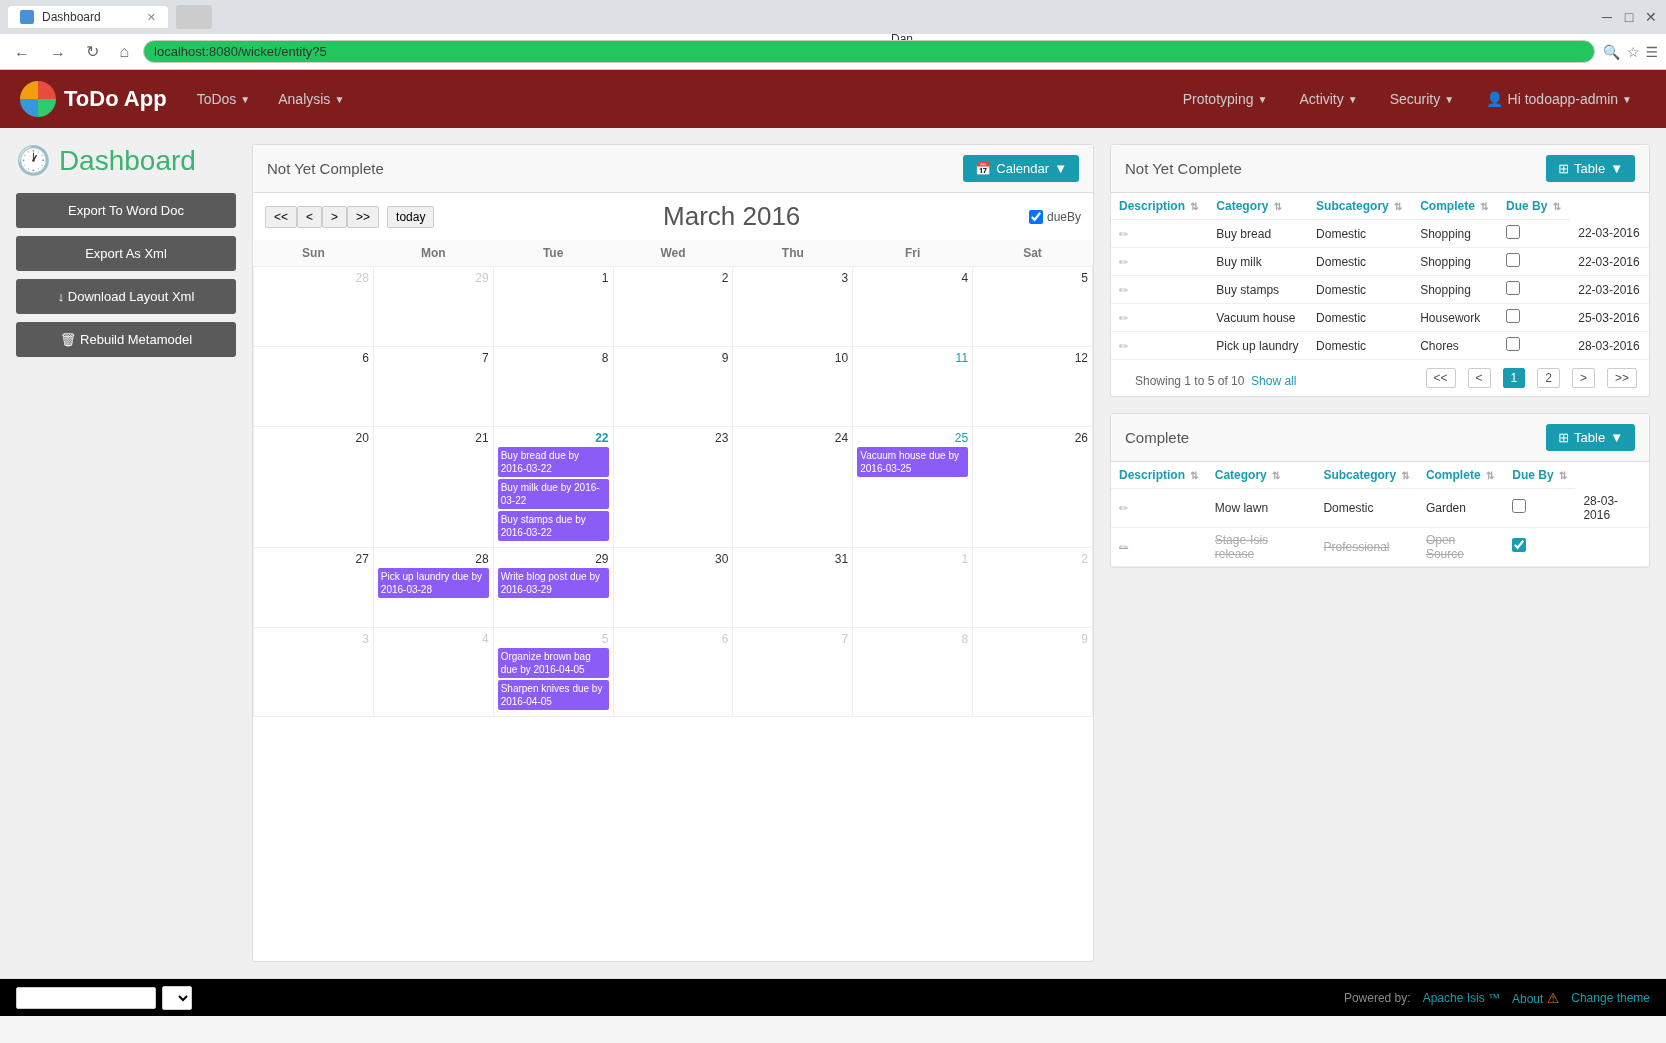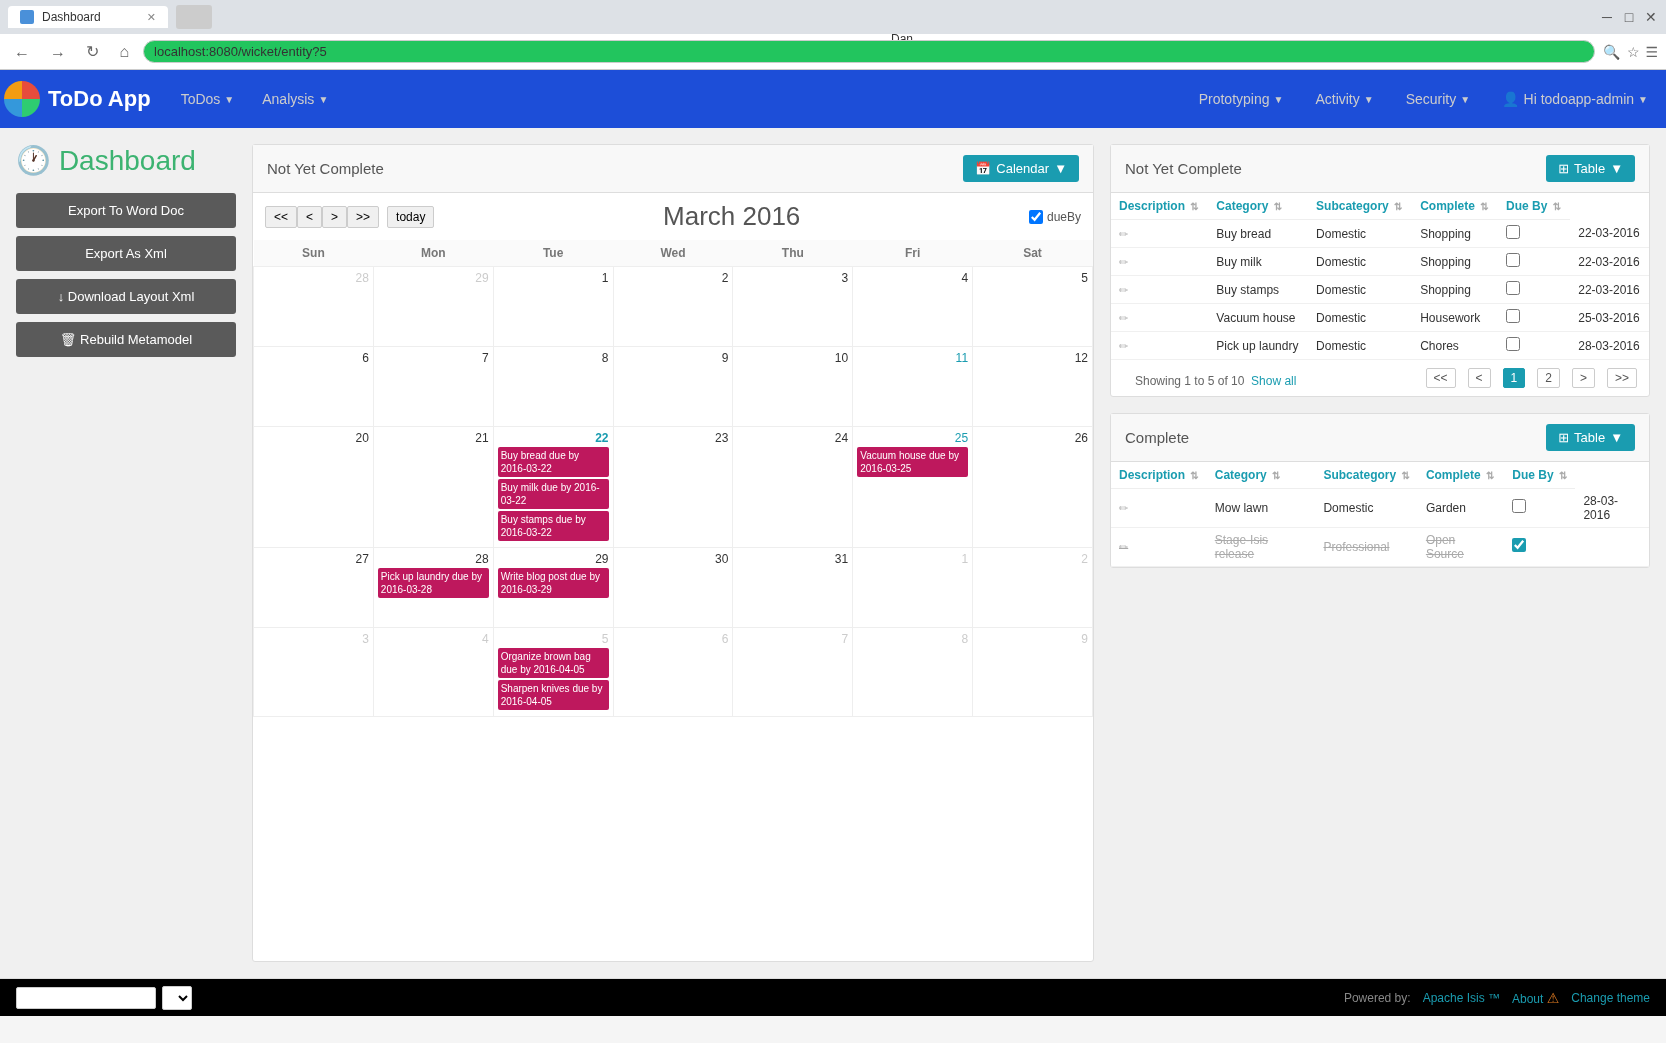--- a/index.html
+++ b/index.html
@@ -14,21 +14,21 @@
     .browser-window-controls { margin-left: auto; display: flex; gap: 8px; align-items: center; }
     .win-ctrl { width: 14px; height: 14px; display: flex; align-items: center; justify-content: center; cursor: pointer; font-size: 14px; color: #555; }
     .browser-user { font-size: 12px; margin-right: 12px; color: #333; margin-top: 44px; }
     .browser-address-bar { background: #fff; display: flex; align-items: center; padding: 4px 8px; height: 36px; gap: 8px; border-bottom: 1px solid #ccc; }
     .nav-btn { background: none; border: none; cursor: pointer; color: #666; font-size: 16px; padding: 2px 6px; border-radius: 3px; }
     .address-input { flex: 1; border: 1px solid #ccc; border-radius: 12px; padding: 3px 10px; font-size: 13px; color: #333; background: #22c55e; }
     .address-icons { display: flex; gap: 6px; align-items: center; color: #666; }
     .addr-icon { cursor: pointer; font-size: 14px; }
 
     
-    .app-navbar { background: #1d4ed8; display: flex; height: 58px; padding: 0 4px; }
+    .app-navbar { background: #7f1d1d; display: flex; height: 58px; padding: 0 20px; }
     .app-logo { display: flex; align-items: center; gap: 8px; color: #fff; font-size: 22px; font-weight: bold; margin-right: 16px; }
     .logo-icon { width: 36px; height: 36px; border-radius: 50%; background: conic-gradient(#e74c3c 0deg 90deg, #2ecc71 90deg 180deg, #3498db 180deg 270deg, #f39c12 270deg 360deg); }
     .nav-menu { display: flex; gap: 0; }
     .nav-item { color: #ccc; padding: 0 14px; height: 58px; display: flex; align-items: center; cursor: pointer; font-size: 14px; gap: 4px; }
     .nav-caret { font-size: 10px; }
     .nav-right { margin-left: auto; display: flex; align-items: center; gap: 4px; }
 
     
     .main-content { display: flex; padding: 16px; gap: 16px; background: #f0f0f0; min-height: 850px; }
 
@@ -47,21 +47,21 @@
     .cal-nav-btn { background: #f0f0f0; border: 1px solid #ccc; padding: 3px 8px; cursor: pointer; font-size: 12px; border-radius: 2px; }
     .cal-month { font-size: 26px; color: #555; text-align: center; flex: 1; }
     .due-by-check { display: flex; align-items: center; gap: 4px; font-size: 12px; color: #555; margin-left: auto; }
     .cal-grid { width: 100%; border-collapse: collapse; }
     .cal-grid th { text-align: center; padding: 6px; font-size: 12px; color: #777; border-bottom: 1px solid #eee; background: #fafafa; }
     .cal-grid td { border: 1px solid #eee; vertical-align: top; width: 14.28%; height: 80px; padding: 4px; }
     .day-num { font-size: 12px; color: #333; text-align: right; padding-bottom: 2px; }
     .day-num.other-month { color: #ccc; }
     .day-num.today { color: #1a9cb0; font-weight: bold; }
     .day-num.weekend { color: #1a9cb0; }
-    .cal-event { background: #be185d; color: #fff; font-size: 10px; padding: 2px 3px; border-radius: 2px; margin-bottom: 2px; line-height: 1.3; cursor: pointer; }
+    .cal-event { background: #8b5cf6; color: #fff; font-size: 10px; padding: 2px 3px; border-radius: 2px; margin-bottom: 2px; line-height: 1.3; cursor: pointer; }
 
     
     .right-panels { width: 540px; flex-shrink: 0; display: flex; flex-direction: column; gap: 16px; }
     .table-panel { background: #fff; border: 1px solid #ddd; border-radius: 3px; }
     .table-panel-header { display: flex; align-items: center; justify-content: space-between; padding: 10px 14px; background: #f8f8f8; border-bottom: 1px solid #ddd; }
     .table-panel-title { font-size: 15px; color: #555; }
     .data-table { width: 100%; border-collapse: collapse; font-size: 12px; }
     .data-table th { color: #1a9cb0; padding: 6px 8px; text-align: left; border-bottom: 1px solid #eee; cursor: pointer; white-space: nowrap; }
     .data-table th .sort-icon { font-size: 10px; color: #aaa; margin-left: 2px; }
     .data-table td { padding: 5px 8px; border-bottom: 1px solid #f0f0f0; }

